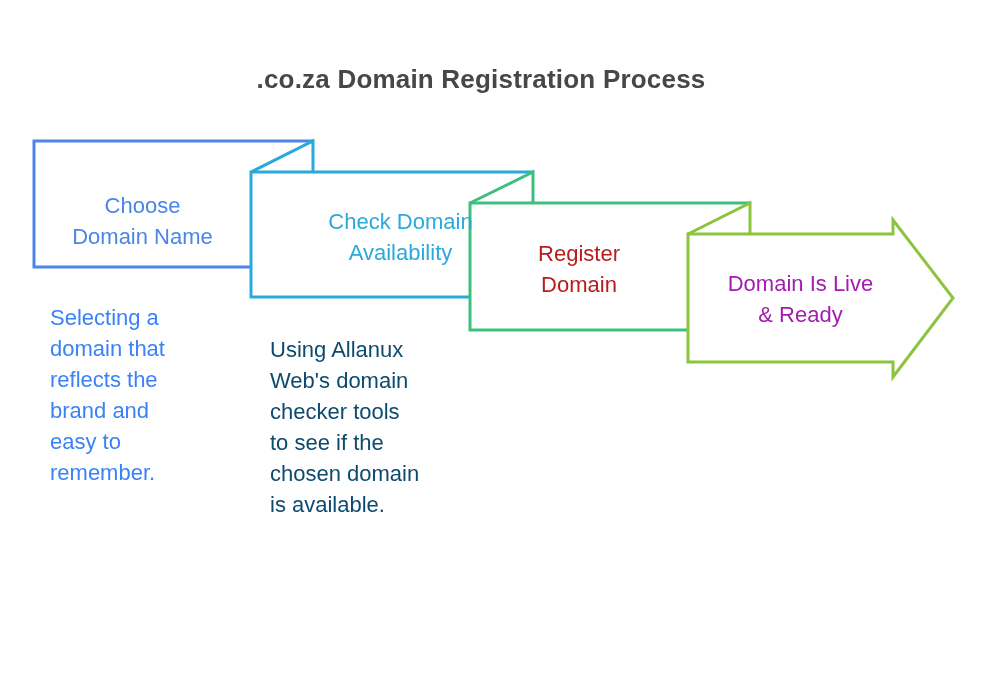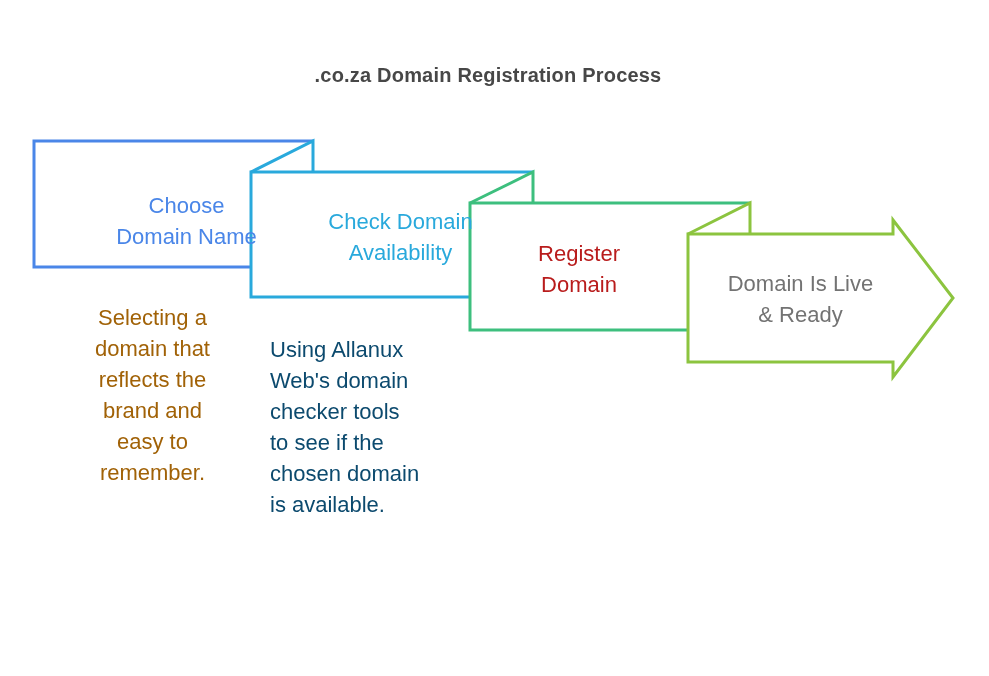--- a/index.html
+++ b/index.html
@@ -10,26 +10,26 @@
   }
   .canvas {
     position: relative;
     width: 989px;
     height: 676px;
     background: #ffffff;
     overflow: hidden;
   }
   .title {
     position: absolute;
-    left: 7px;
+    left: 0;
     top: 64px;
     width: 962px;
     margin: 0;
     text-align: center;
-    font-size: 20px;
+    font-size: 26px;
     font-weight: 700;
     letter-spacing: 0.2px;
   }
   .shapes {
     position: absolute;
     left: 0;
     top: 0;
     width: 989px;
     height: 676px;
   }
@@ -50,21 +50,21 @@
     font-weight: 500;
     line-height: 31px;
   }
   .step-desc {
     position: absolute;
     white-space: pre-line;
     font-size: 22px;
     font-weight: 400;
     line-height: 31px;
   }
-  #label-1 { left: 34px;  top: 143px; width: 217px; height: 156px; margin-left: 44px; }
+  #label-1 { left: 34px;  top: 143px; width: 217px; height: 156px; }
   #label-2 { left: 251px; top: 176px; width: 219px; height: 121px; }
   #label-3 { left: 470px; top: 207px; width: 218px; height: 123px; }
   #label-4 { left: 688px; top: 235px; width: 225px; height: 128px; }
   #desc-1  { left: 50px;  top: 302px; width: 205px; }
   #desc-2  { left: 270px; top: 334px; width: 205px; }
   #desc-3  { left: 488px; top: 366px; width: 215px; }
   #desc-4  { left: 708px; top: 398px; width: 215px; }
 </style>
 </head>
 <body>
@@ -97,24 +97,24 @@
 
   <div class="step-label" id="label-1" style="color: rgb(74, 134, 232);">Choose
 Domain Name</div>
 
   <div class="step-label" id="label-2" style="color: rgb(41, 169, 220); margin-left: 40px;">Check Domain
 Availability</div>
 
   <div class="step-label" id="label-3" style="color: #b91c1c;">Register
 Domain</div>
 
-  <div class="step-label" id="label-4" style="color: #737373;">Domain Is Live
+  <div class="step-label" id="label-4" style="color: #a21caf;">Domain Is Live
 &amp; Ready</div>
 
-  <div class="step-desc" id="desc-1" style="color: #a16207; text-align: center;">Selecting a
+  <div class="step-desc" id="desc-1" style="color: #3b82f6;">Selecting a
 domain that
 reflects the
 brand and
 easy to
 remember.</div>
 
   <div class="step-desc" id="desc-2" style="color: #0c4a6e;">Using Allanux
 Web's domain
 checker tools
 to see if the

